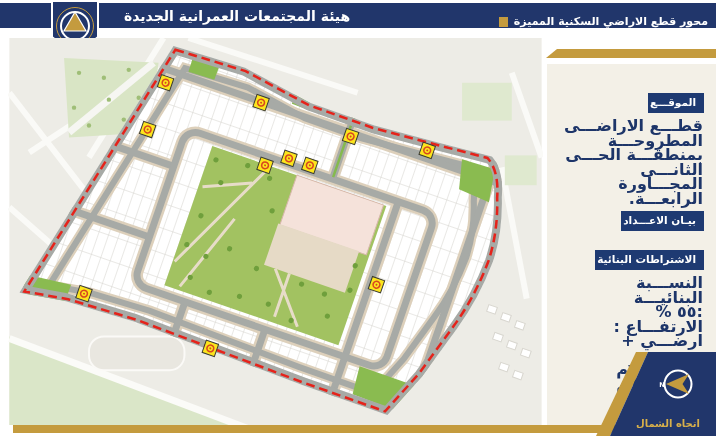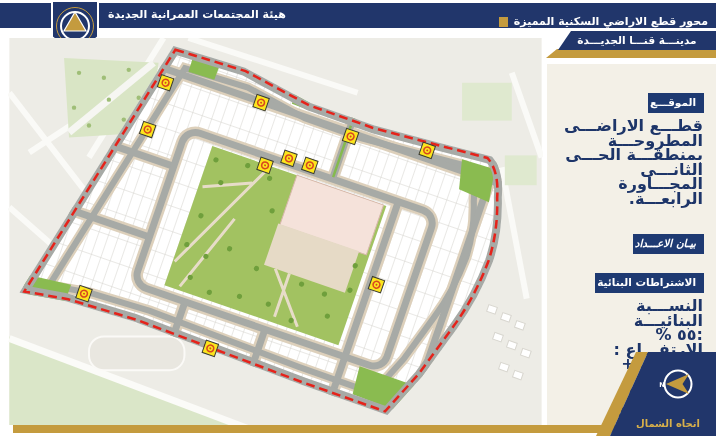--- a/index.html
+++ b/index.html
@@ -1,37 +1,37 @@
 <!DOCTYPE html>
 <html lang="ar"><head>
 <meta charset="utf-8">
 <style>
   html,body{margin:0;padding:0;background:#fff;}
   .page{position:relative;width:716px;height:436px;background:#ffffff;overflow:hidden;
         font-family:"DejaVu Sans",sans-serif;font-weight:bold;}
   
   .header-bar{position:absolute;left:0;top:3px;width:716px;height:25px;background:#21366b;}
-  .header-left-title{position:absolute;left:108px;top:8px;color:#fff;font-size:11px;direction:rtl;}
+  .header-left-title{position:absolute;left:124px;top:8px;color:#fff;font-size:14px;direction:rtl;}
   .header-right{position:absolute;right:8px;top:3px;height:37px;display:flex;align-items:center;direction:ltr;}
   .gold-sq{width:9px;height:10px;background:#c49b3e;margin-right:6px;}
   .header-right-title{color:#fff;font-size:11px;direction:rtl;}
   .logo{position:absolute;left:50px;top:1px;}
   
   .city-ribbon{position:absolute;left:546px;top:31px;width:170px;height:29px;}
   .ribbon-gold{position:absolute;left:0;top:18px;width:170px;height:9px;background:#c49b3e;
                clip-path:polygon(11px 0,100% 0,100% 100%,0 100%);}
   .ribbon-navy{position:absolute;left:12px;top:0;width:158px;height:19px;background:#21366b;
                clip-path:polygon(13px 0,100% 0,100% 100%,0 100%);
                color:#fff;font-size:10.5px;text-align:center;line-height:19px;direction:rtl;}
   
   .panel{position:absolute;left:547px;top:64px;width:169px;height:368px;background:#f3f0e7;direction:rtl;}
   .badge{display:inline-block;background:#1e3a72;color:#fff;font-size:10.5px;line-height:17px;
          padding:1px 8px 2px 2px;margin:0 12px 0 0;}
   .sec1{margin-top:27px;}
-  .sec2{margin-top:26px;font-style:italic;}
+  .sec2{margin-top:3px;}
   .sec3{margin-top:17px;margin-left:48px;}
   .body-text{color:#1d3569;font-size:16px;line-height:14.5px;text-align:right;
              margin:6px 13px 0 8px;white-space:pre-line;}
   
   .gold-bar{position:absolute;left:13px;top:425px;width:650px;height:8px;background:#c49b3e;z-index:3;}
   .north-block{position:absolute;left:596px;top:352px;z-index:4;}
   
   .map-wrap{position:absolute;left:8px;top:38px;width:535px;height:387px;}
 </style>
 </head>
@@ -232,21 +232,20 @@
         <g transform="translate(202,312) rotate(19)">
           <rect x="-6.5" y="-6.5" width="13" height="13" fill="#fce51d" stroke="#3a3a33" stroke-width="1"></rect>
           <circle r="3.4" fill="none" stroke="#d8481f" stroke-width="1.6"></circle>
           <circle r="1" fill="#d8481f"></circle>
         </g>
       </g>
   </svg>
 
   <div class="city-ribbon">
     <div class="ribbon-gold"></div>
-    <div class="ribbon-navy">مدينـــة قنـــا الجديـــدة</div>
   </div>
 
   <div class="panel">
     <div class="sec1">
       <span class="badge">الموقـــع</span>
       <div class="body-text">قطـــع الاراضـــى المطروحـــة
 بمنطقـــة الحـــى الثانـــى
 المجـــاورة الرابعـــة.</div>
     </div>
     <div class="sec2">

